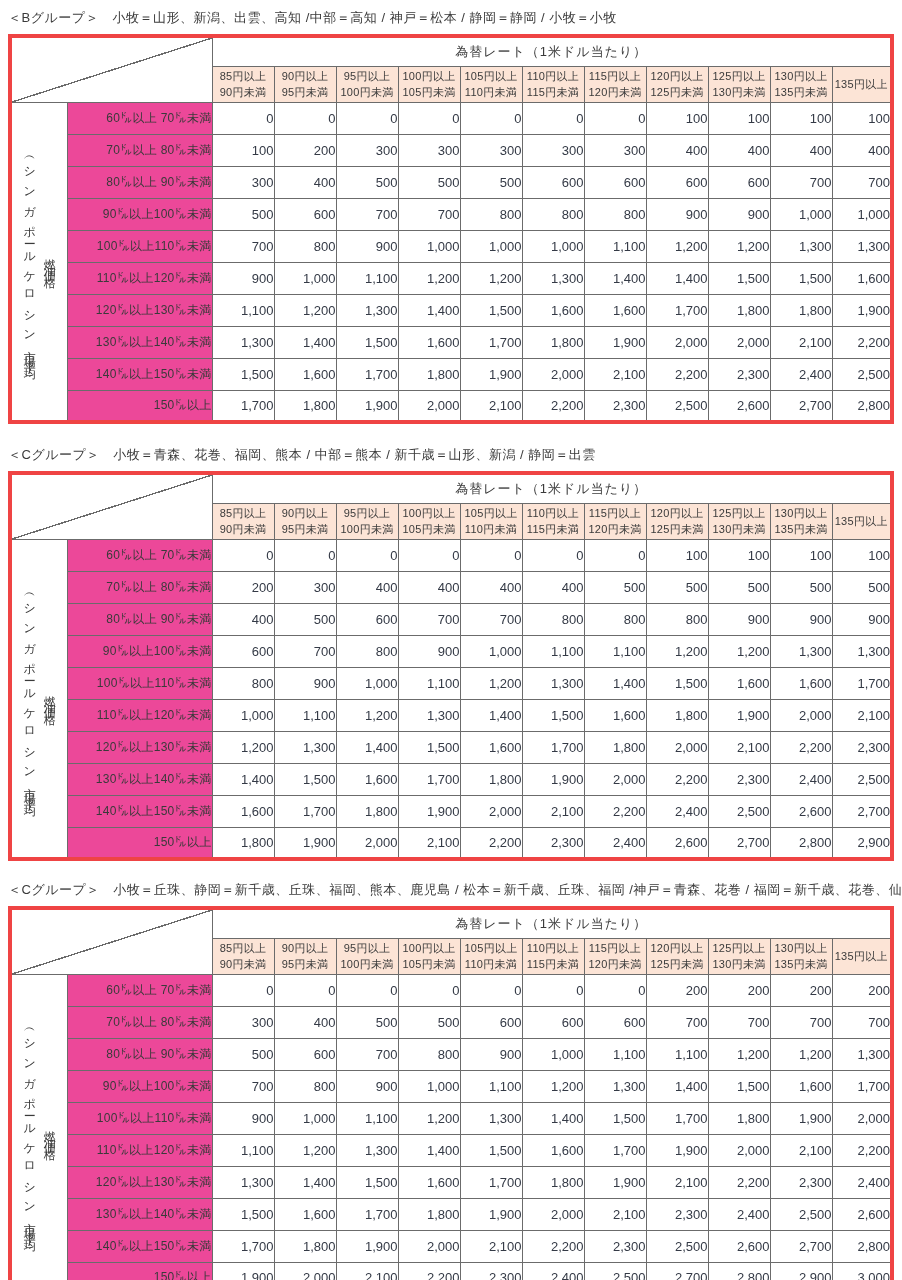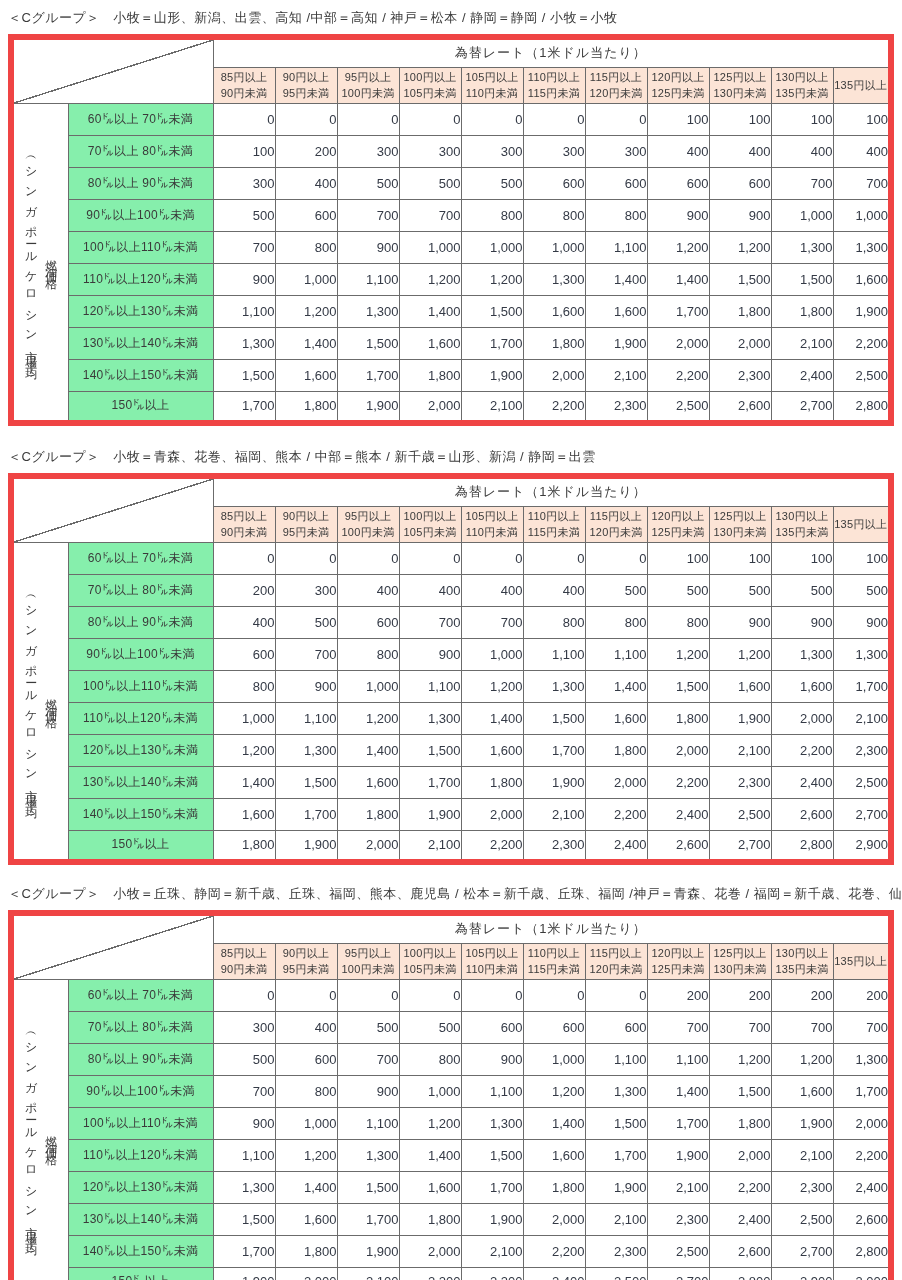--- a/index.html
+++ b/index.html
@@ -17,21 +17,21 @@
     white-space: nowrap;
     letter-spacing: 0.5px;
   }
   .group-b { margin-top: 22px; }
   .group-c { margin-top: 20px; }
 
   table.rate-table {
     border-collapse: collapse;
     table-layout: fixed;
     width: 886px;
-    border: 6px solid #ef4444;
+    border: 4px solid #ef4444;
   }
   table.rate-table th, table.rate-table td {
     border: 1px solid #6b6b6b;
     box-sizing: border-box;
     padding: 0;
     font-weight: normal;
     overflow: hidden;
   }
   th.diag {
     background:
@@ -52,23 +52,23 @@
   th.col-hdr {
     height: 36px;
     background: #fce4d6;
     font-size: 11px;
     line-height: 16px;
     text-align: center;
     vertical-align: middle;
     letter-spacing: 0.3px;
   }
   th.row-lbl {
-    background: #86efac;
+    background: #ec4899;
     font-size: 12px;
-    text-align: center;
+    text-align: right;
     padding-left: 13px;
     height: 32px;
     vertical-align: middle;
     letter-spacing: 0.3px;
   }
   td.num {
     font-size: 13px;
     text-align: right;
     padding-right: 6px;
     color: #343a46;
@@ -97,21 +97,21 @@
     font-size: 12px;
     letter-spacing: 6px;
   }
 </style>
 </head>
 <body>
 
 <div class="page">
 
   <section class="group group-a">
-    <div class="group-title">＜Cグループ＞　小牧＝山形、新潟、出雲、高知 /中部＝高知 / 神戸＝松本 / 静岡＝静岡 / 小牧＝小牧</div>
+    <div class="group-title">＜Bグループ＞　小牧＝山形、新潟、出雲、高知 /中部＝高知 / 神戸＝松本 / 静岡＝静岡 / 小牧＝小牧</div>
     <div class="table-host">
         <table class="rate-table">
           <colgroup>
             <col style="width: 57px;">
             <col style="width: 145px;">
             <col style="width: 62px;">
             <col style="width: 62px;">
             <col style="width: 62px;">
             <col style="width: 62px;">
             <col style="width: 62px;">

